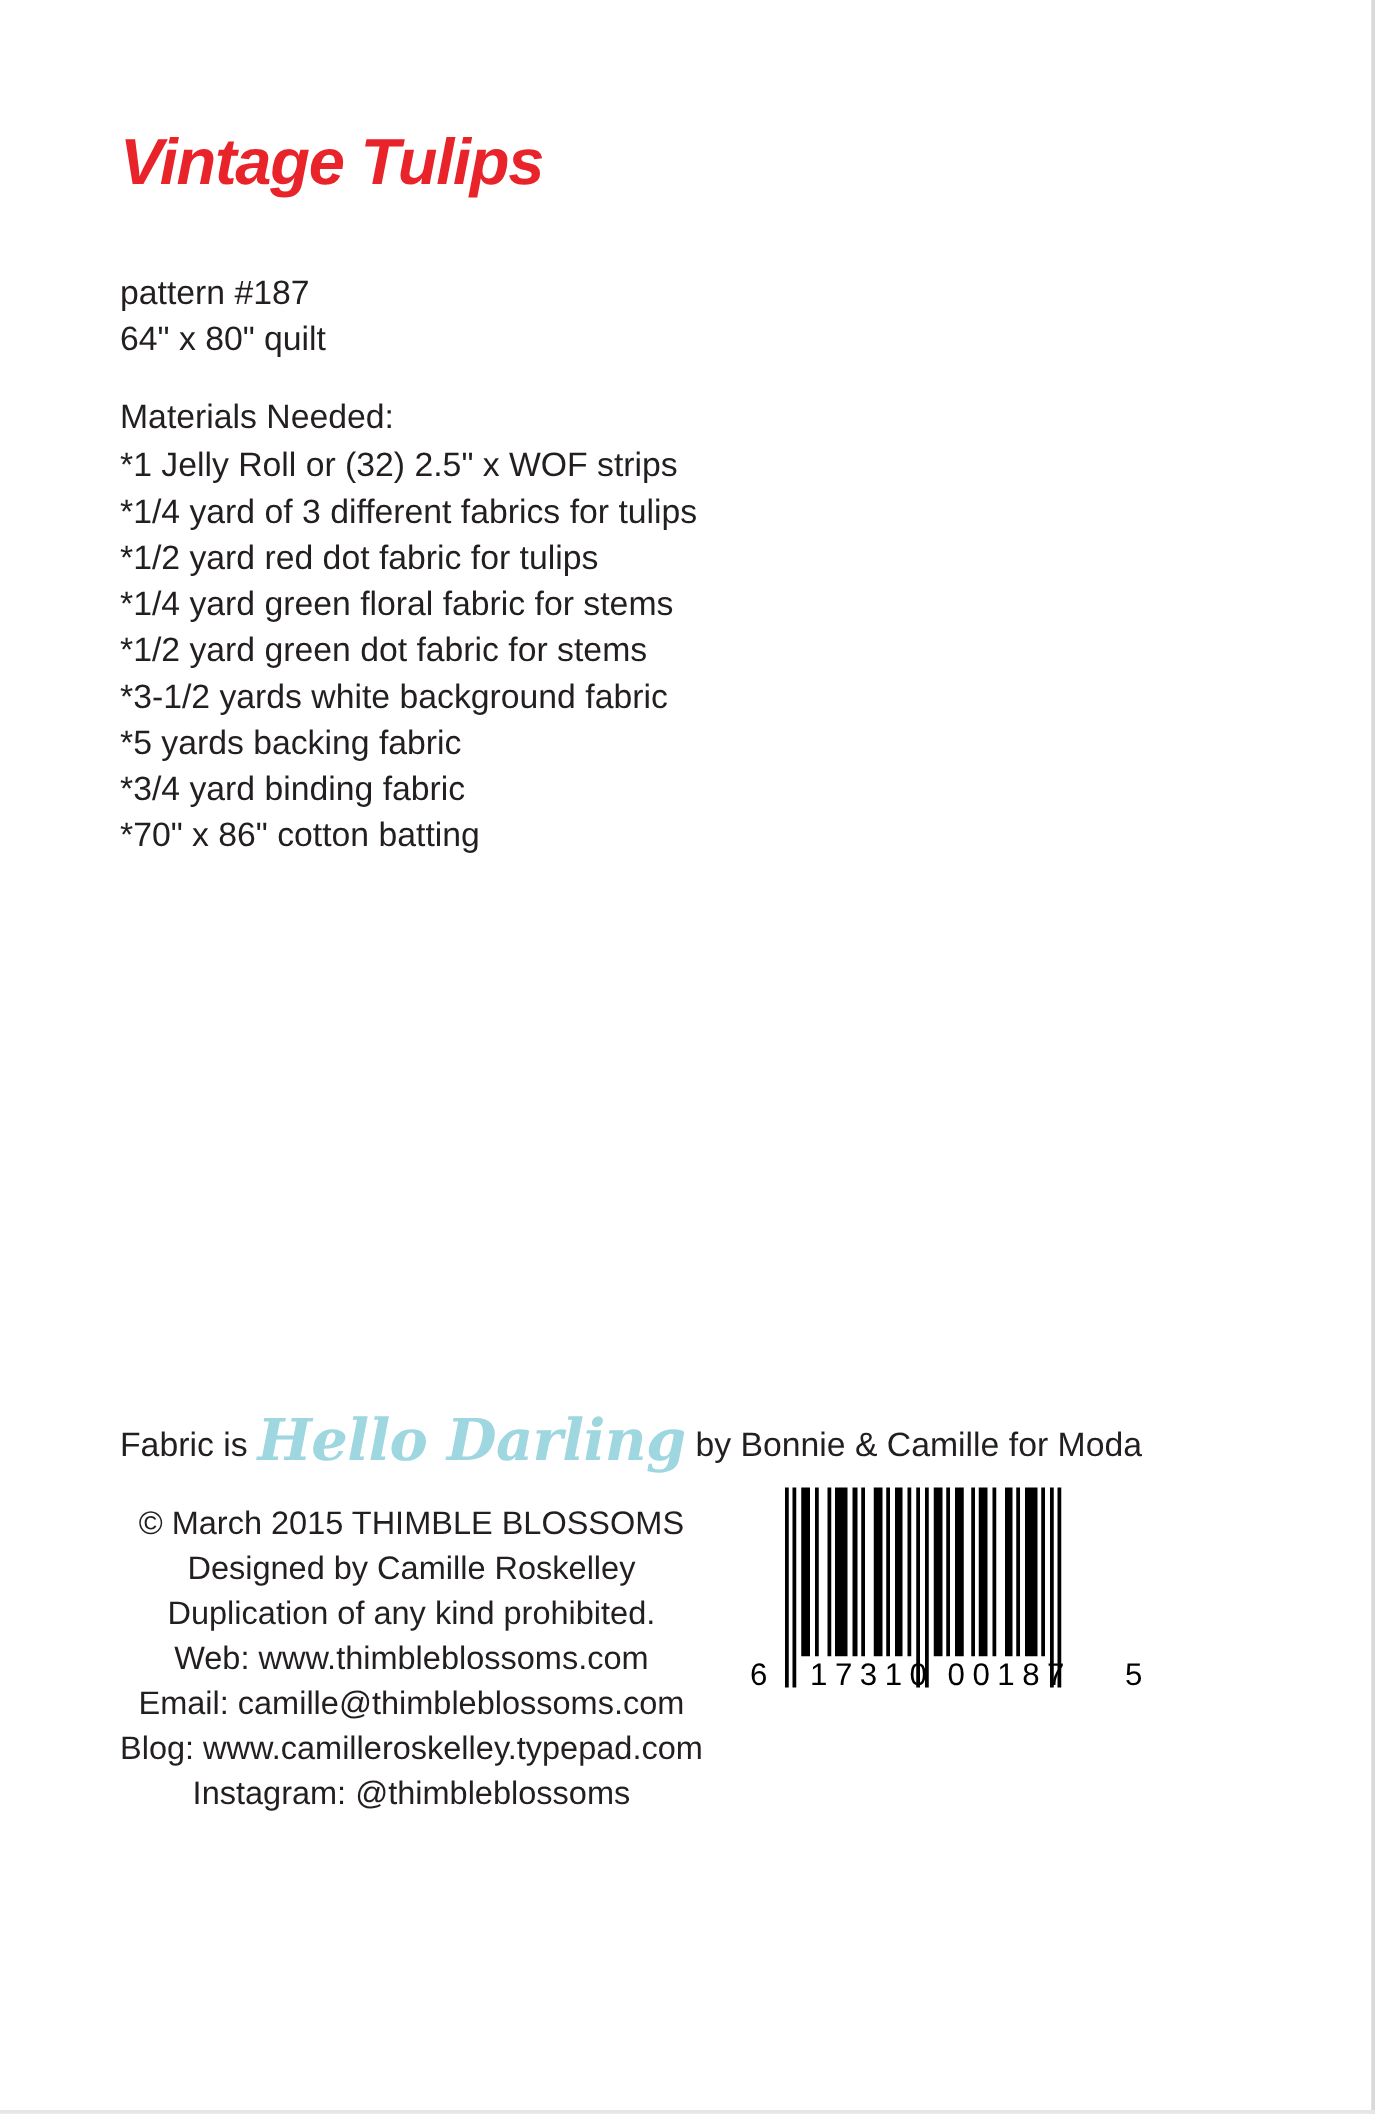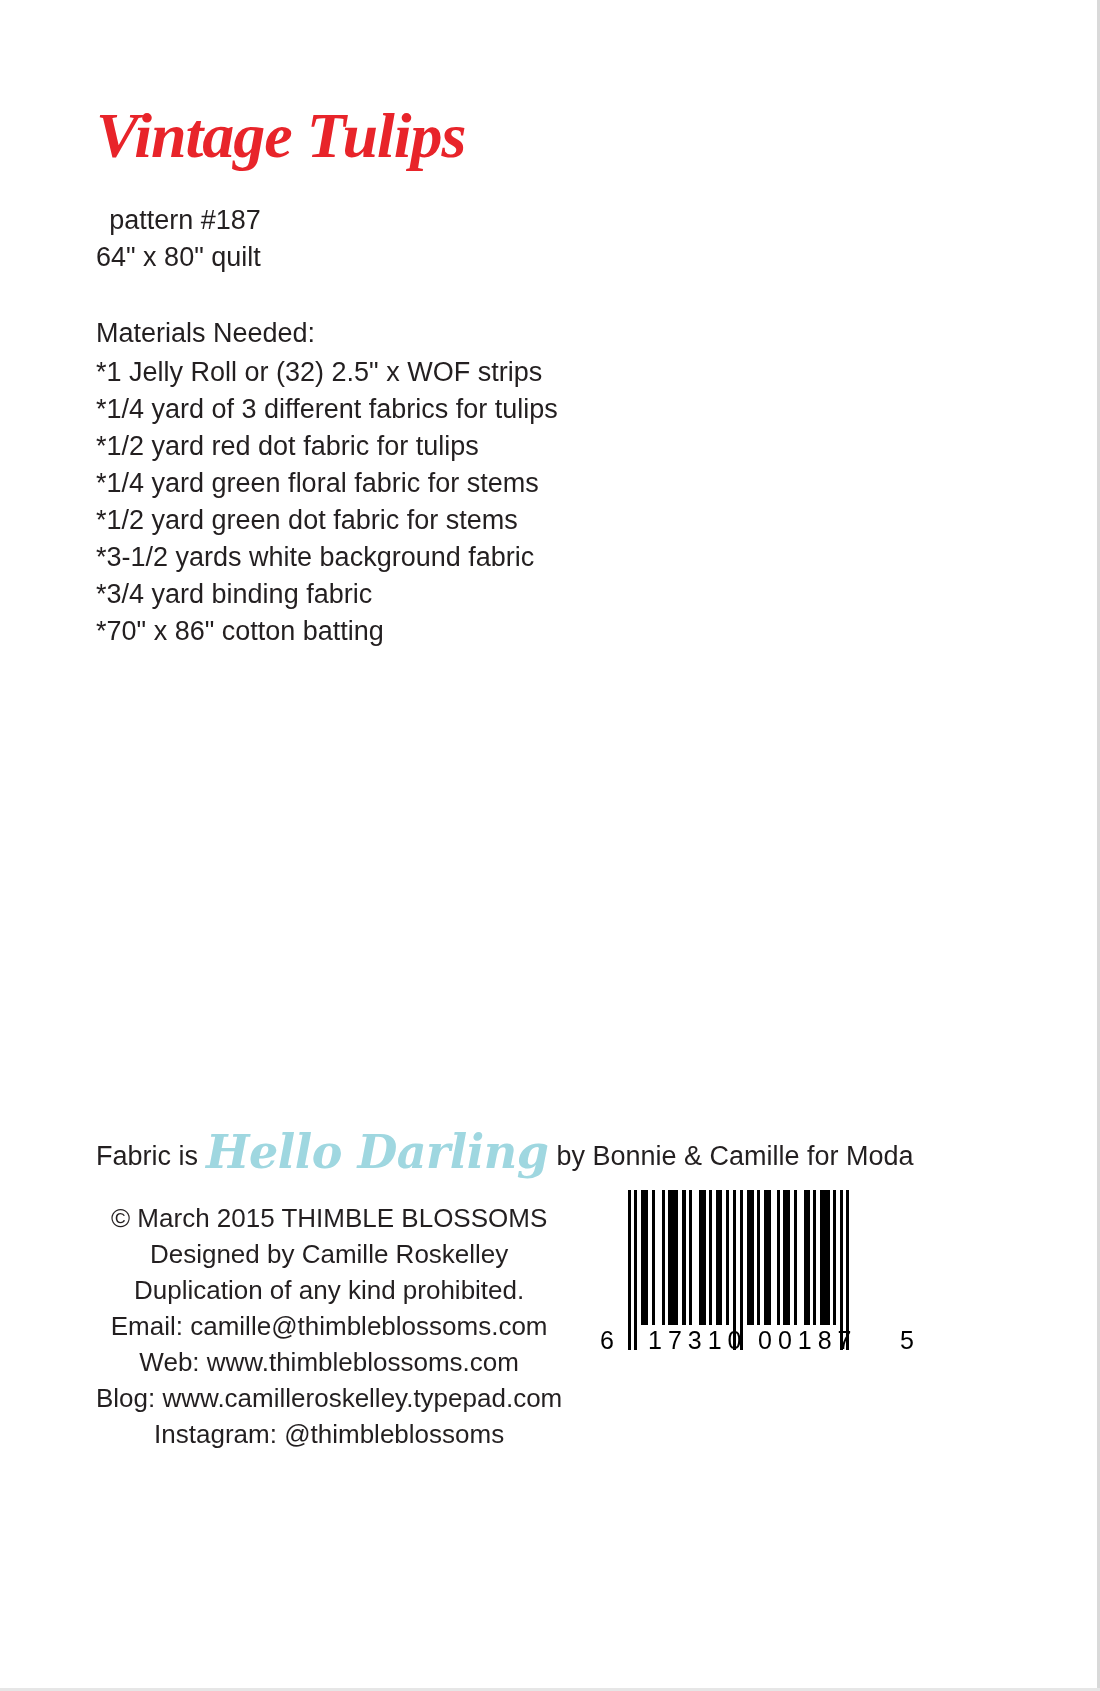--- a/index.html
+++ b/index.html
@@ -33,38 +33,38 @@
     position: absolute;
     left: 0; bottom: 0;
     width: 1100px; height: 3px;
     background: #e6e6e6;
   }
 
   .title {
     position: absolute;
     left: 96px;
     top: 104px;
-    font-family: Liberation Serif, serif;
+    font-family: Liberation Sans, sans-serif;
     font-style: italic;
     font-weight: bold;
-    font-size: 64px;
+    font-size: 52px;
     letter-spacing: -1px;
     color: #e8242a;
     line-height: 1;
     white-space: nowrap;
   }
 
   .subline {
     position: absolute;
     left: 96px;
     font-size: 27px;
     line-height: 37px;
     color: #231f20;
   }
-  .sub1 { top: 202px; text-align: right; }
+  .sub1 { top: 216px; }
 
   .materials {
     position: absolute;
     left: 96px;
     top: 315px;
     font-size: 27px;
     line-height: 37px;
   }
   .materials .heading {
     display: block;
@@ -168,36 +168,37 @@
   </div>
 
   <div class="materials">
     <span class="heading">Materials Needed:</span>
     <span class="item">*1 Jelly Roll or (32) 2.5" x WOF strips</span>
     <span class="item">*1/4 yard of 3 different fabrics for tulips</span>
     <span class="item">*1/2 yard red dot fabric for tulips</span>
     <span class="item">*1/4 yard green floral fabric for stems</span>
     <span class="item">*1/2 yard green dot fabric for stems</span>
     <span class="item">*3-1/2 yards white background fabric</span>
+    <span class="item">*5 yards backing fabric</span>
     <span class="item">*3/4 yard binding fabric</span>
     <span class="item">*70" x 86" cotton batting</span>
   </div>
 
   <div class="fabric-line">
     <span>Fabric is</span>
     <span class="script">Hello Darling</span>
     <span>by Bonnie &amp; Camille for Moda</span>
   </div>
 
   <div class="footer">
     <span>© March 2015 THIMBLE BLOSSOMS</span>
     <span>Designed by Camille Roskelley</span>
     <span>Duplication of any kind prohibited.</span>
+    <span>Web: www.thimbleblossoms.com</span>
     <span>Email: camille@thimbleblossoms.com</span>
-    <span>Web: www.thimbleblossoms.com</span>
     <span>Blog: www.camilleroskelley.typepad.com</span>
     <span>Instagram: @thimbleblossoms</span>
   </div>
 
   <div class="barcode-wrap">
     <div class="barcode-bars">
       <div class="b tall" style="width:3px"></div>
         <div class="sp" style="width:3px"></div>
       <div class="b tall" style="width:3px"></div>
         <div class="sp" style="width:4px"></div>

